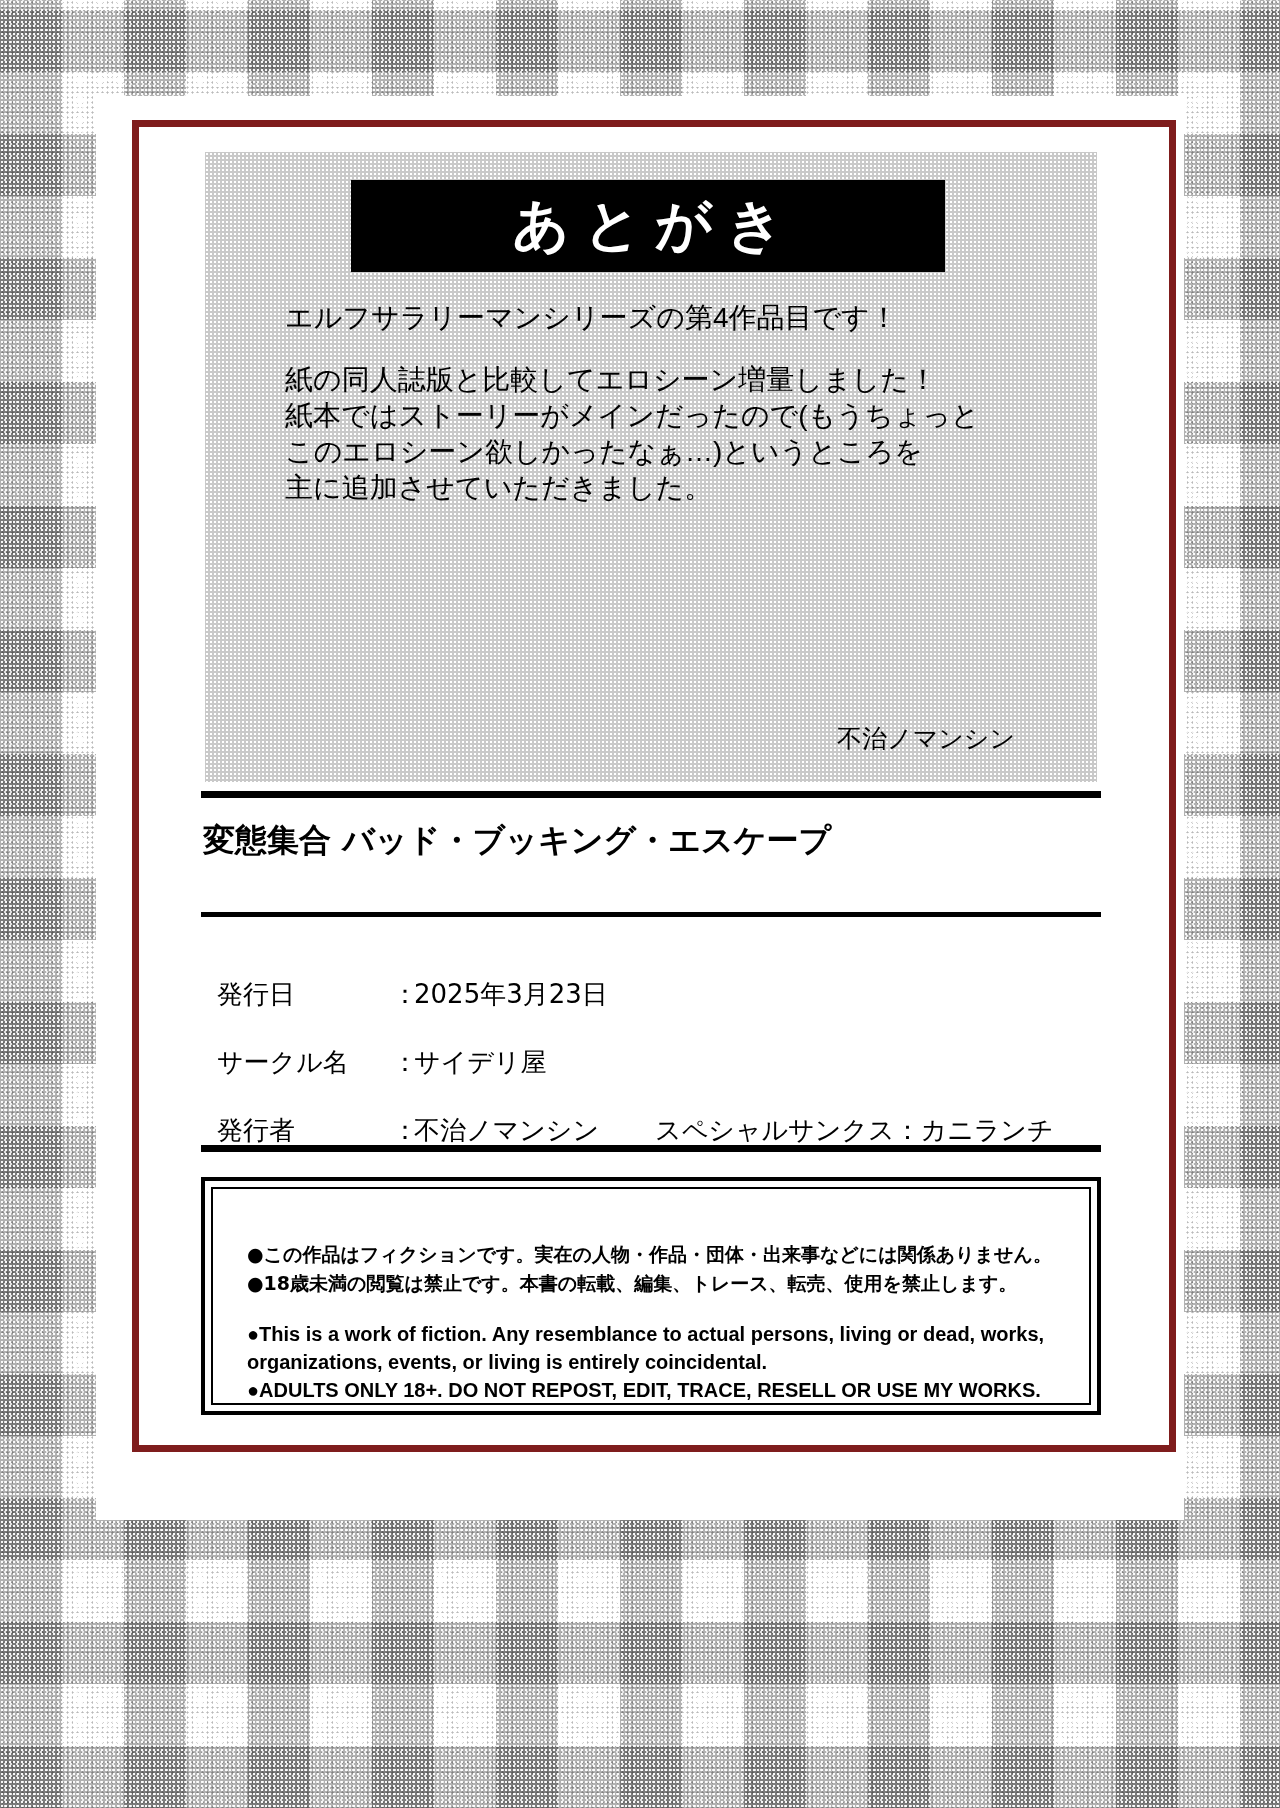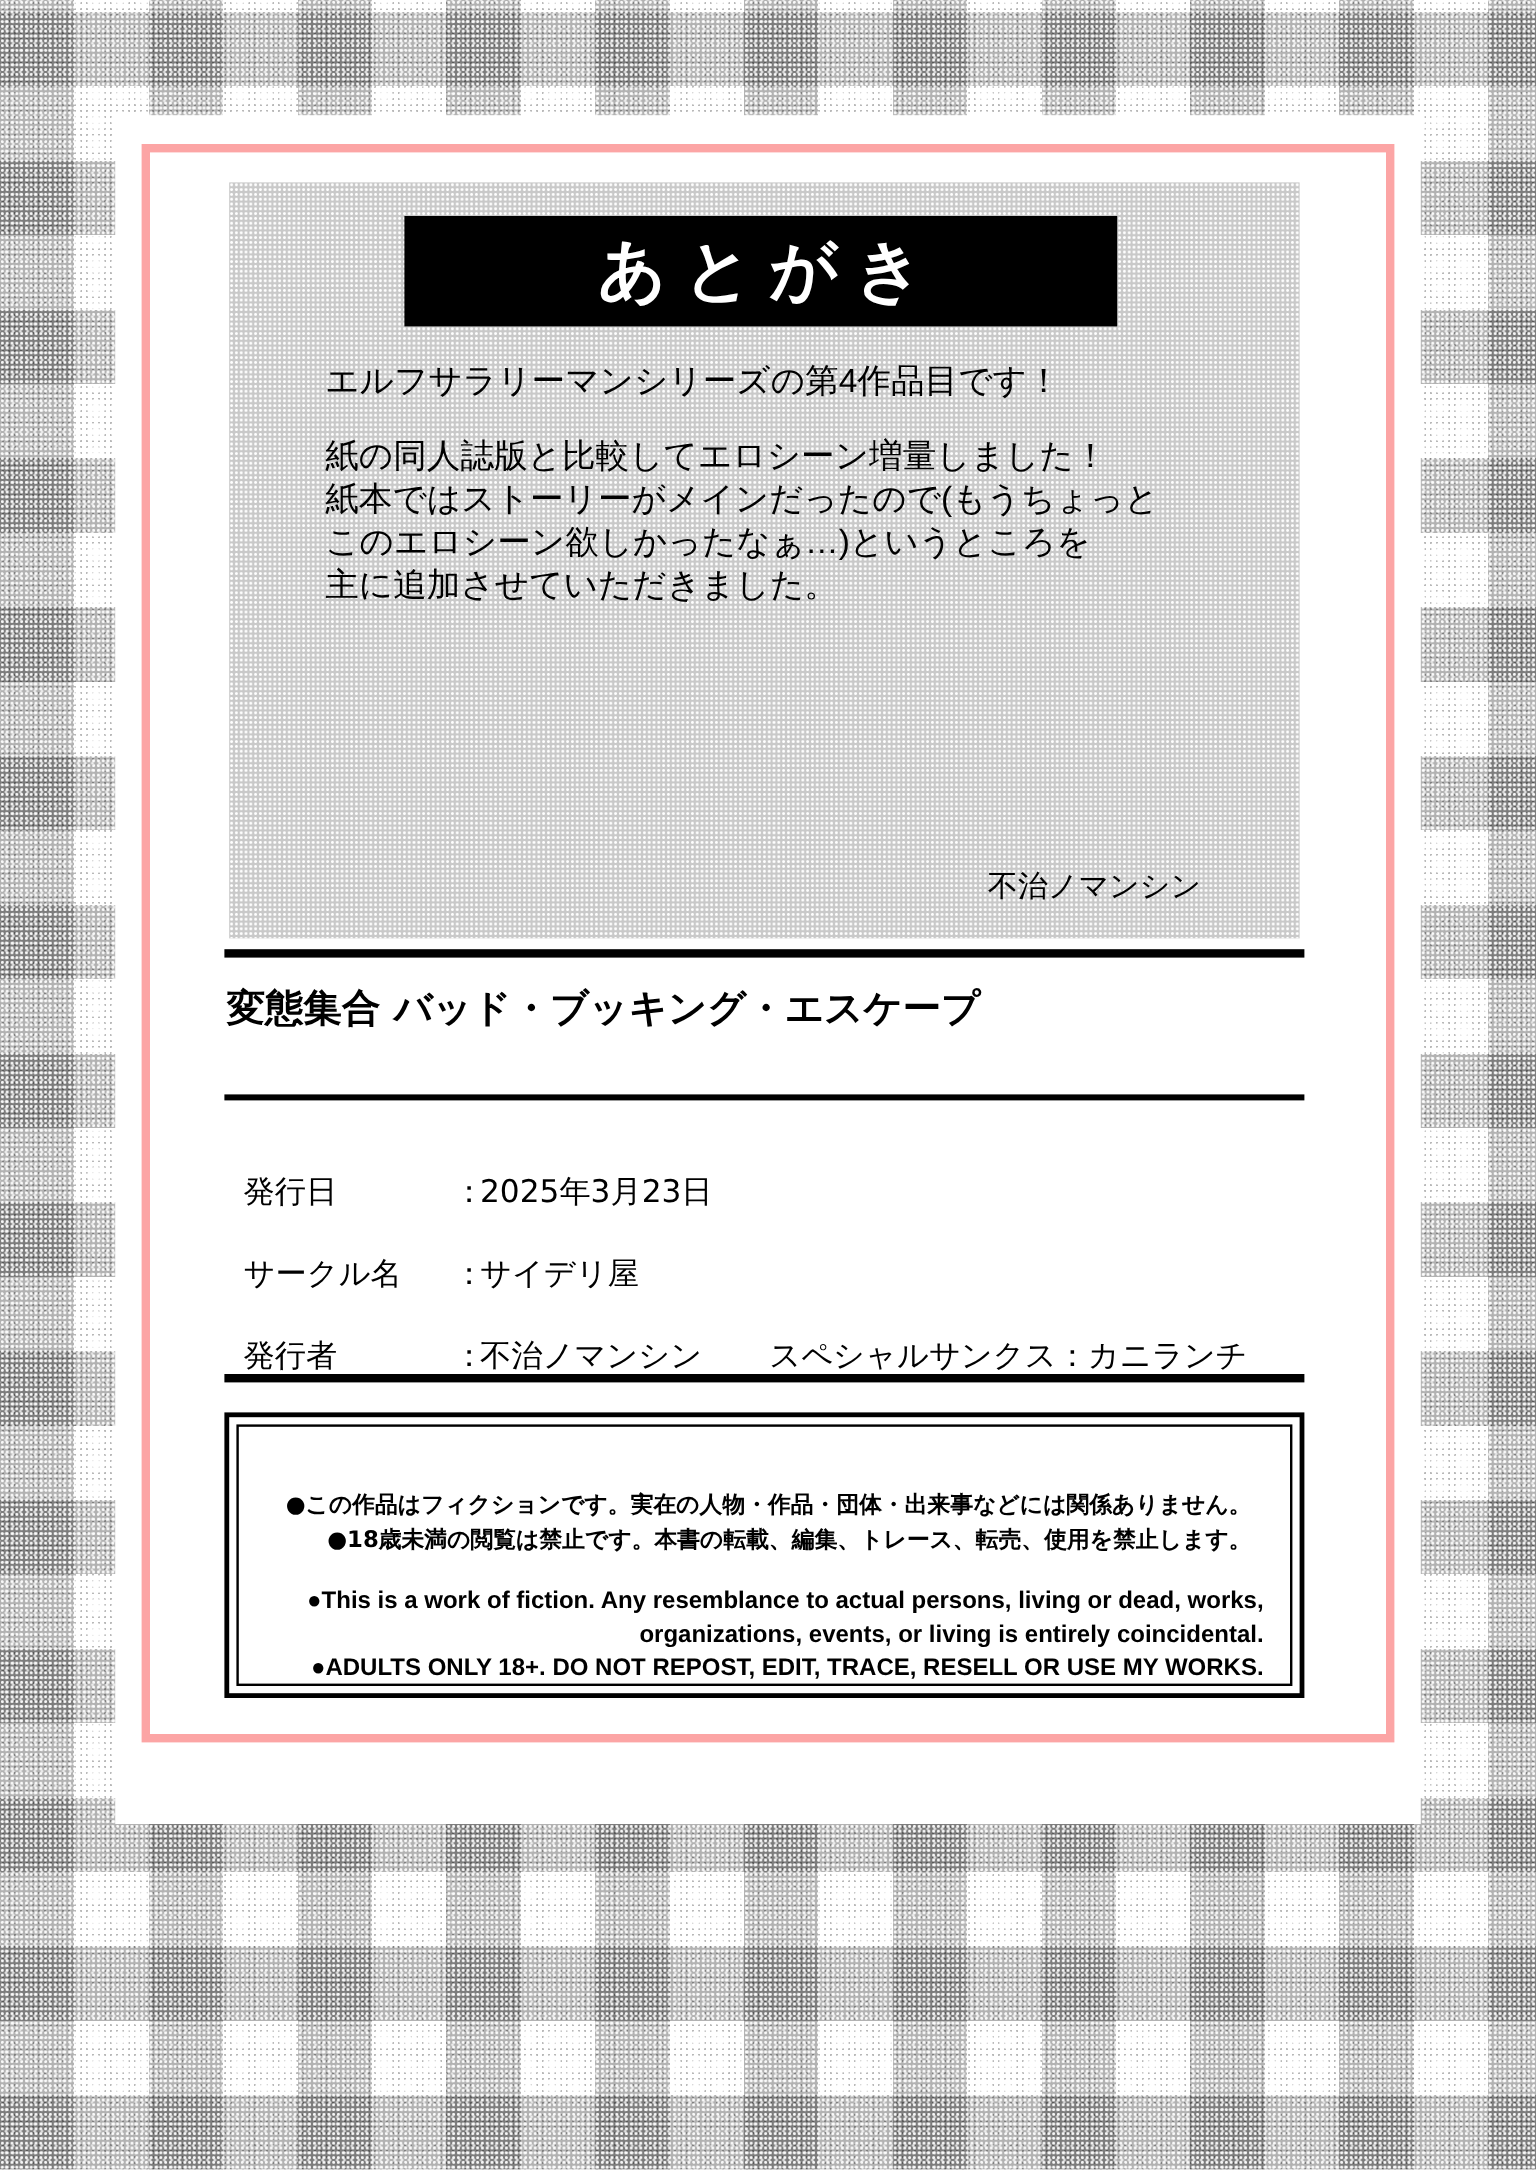--- a/index.html
+++ b/index.html
@@ -56,25 +56,25 @@
     left: 96px;
     top: 96px;
     width: 1088px;
     height: 1424px;
     background: #ffffff;
   }
 
   
   .page-frame {
     position: absolute;
-    left: 118px;
+    left: 132px;
     top: 120px;
     width: 1044px;
     height: 1332px;
-    border: 7px solid #fca5a5;
+    border: 7px solid #7f1d1d;
     background: #ffffff;
     box-sizing: border-box;
   }
 
   .inner {
     position: absolute;
     left: 0; top: 0;
     width: 100%;
     height: 100%;
   }
@@ -209,21 +209,21 @@
     position: absolute;
     left: 42px;
     top: 140px;
     width: 820px;
     font-size: 20px;
     line-height: 26px;
     font-weight: bold;
     color: #000;
     font-family: "Liberation Sans", sans-serif;
   }
-  .notice-line { margin: 0 0 2px 0; text-align: right; }
+  .notice-line { margin: 0 0 2px 0; }
 </style>
 </head>
 <body>
 
 <div class="noise-bg">
   <div class="noise-mask"></div>
 </div>
 <div class="page-white"></div>
 
 <div class="page-frame">

